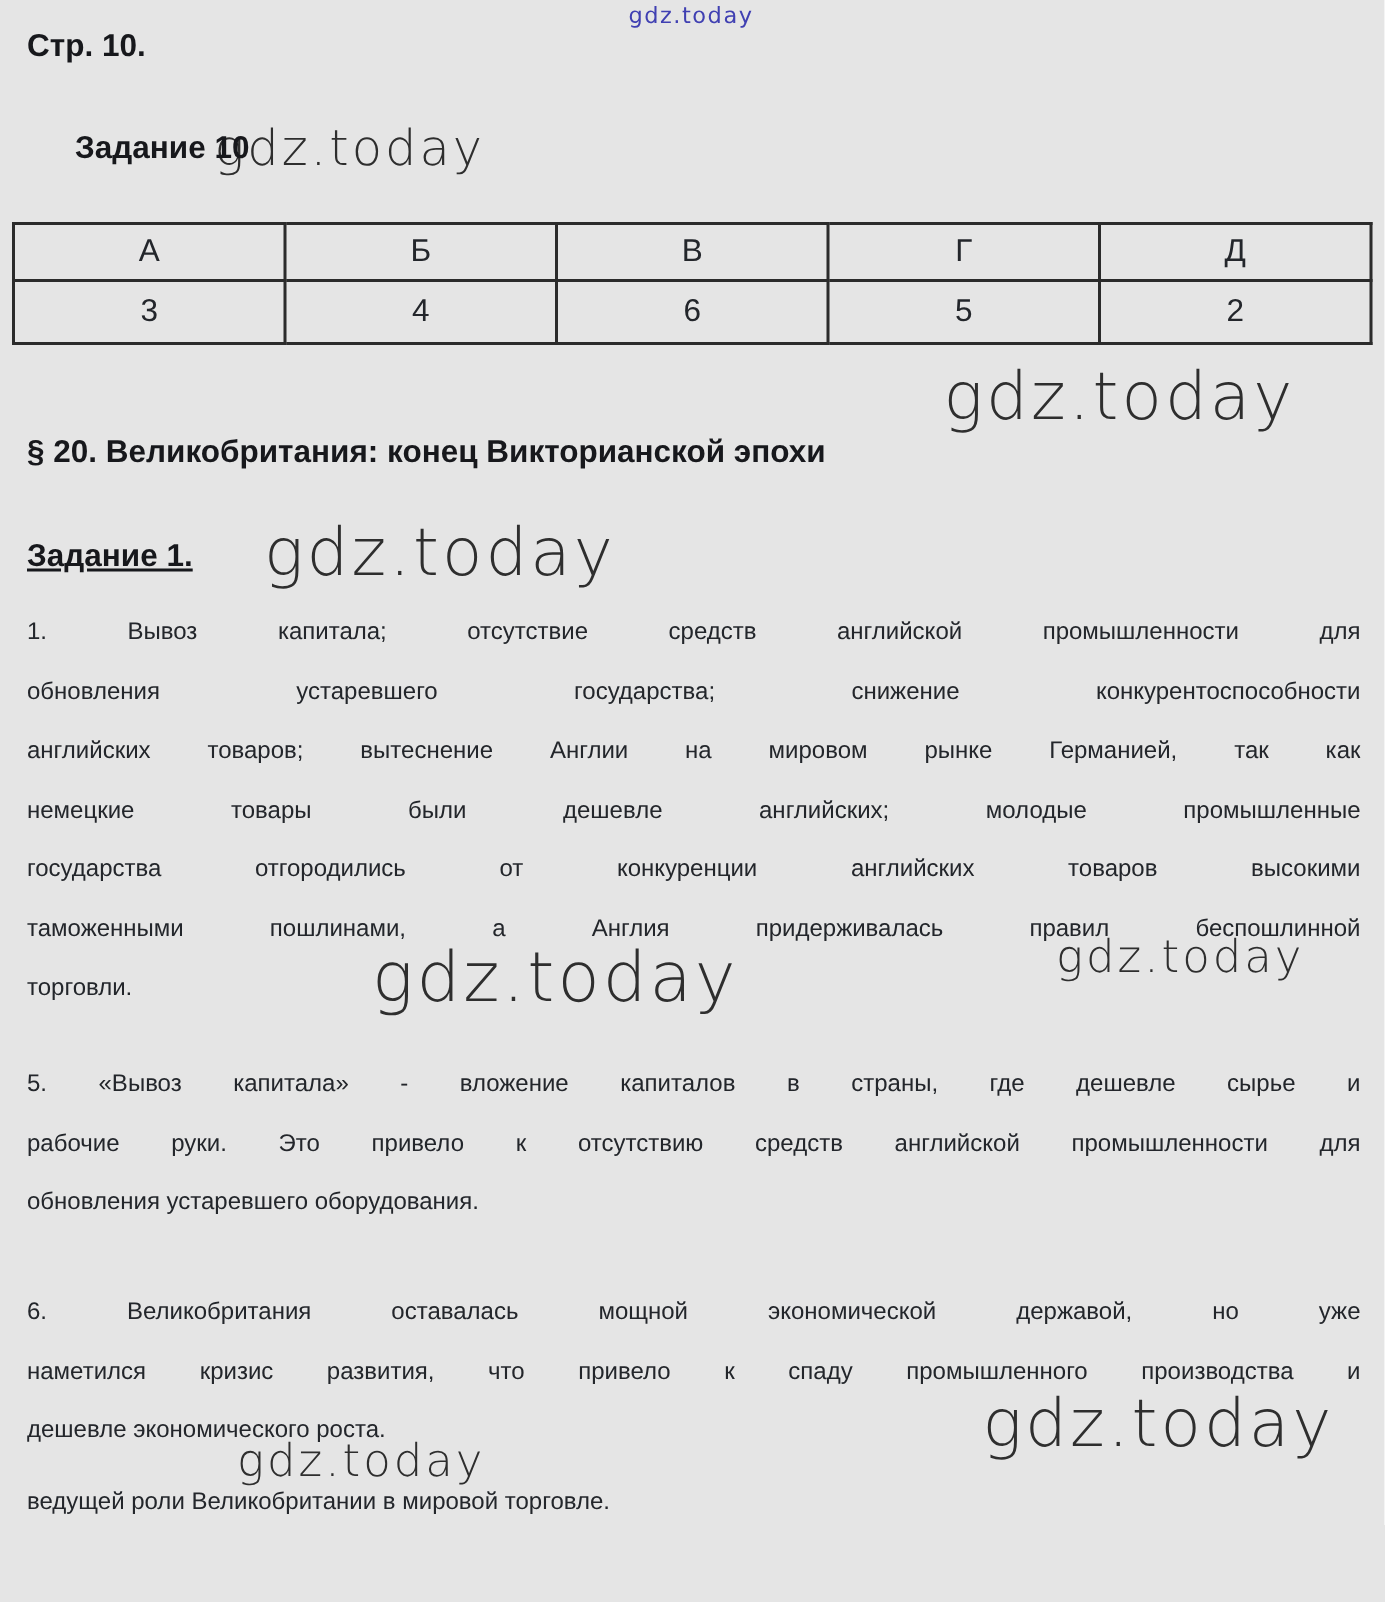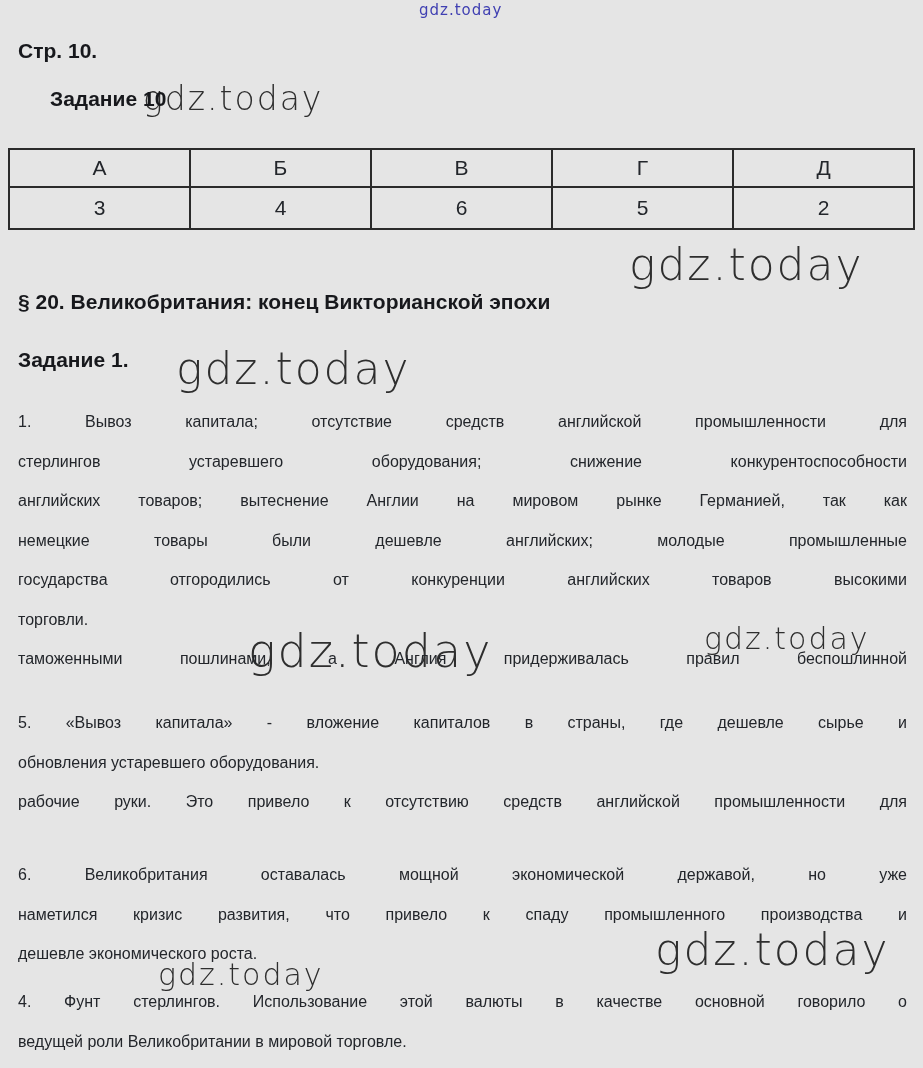--- a/index.html
+++ b/index.html
@@ -93,21 +93,21 @@
   <span class="wm" style="left:176px; top:347px; font-size:44px;">gdz.today</span>
 
   <span class="wm" style="left:248px; top:628px; font-size:46px;">gdz.today</span>
 
   <span class="wm" style="left:704px; top:624px; font-size:30px;">gdz.today</span>
 
   <span class="wm" style="left:655px; top:928px; font-size:44px;">gdz.today</span>
 
   <span class="wm" style="left:158px; top:960px; font-size:30px;">gdz.today</span>
 
-  <div class="h" style="top:38px;">Стр. 10.</div>
+  <div class="h" style="top:18px;">Стр. 10.</div>
 
   <div class="h" style="top:86px;margin-left:32px;">Задание 10</div>
 
   <table class="ans">
     <tbody>
         <tr>
       <th>А</th>
       <th>Б</th>
       <th>В</th>
       <th>Г</th>
@@ -118,42 +118,41 @@
       <td>4</td>
       <td>6</td>
       <td>5</td>
       <td>2</td>
     </tr>
   </tbody>
     </table>
 
   <div class="h" style="top:289px;">§ 20. Великобритания: конец Викторианской эпохи</div>
 
-  <div class="h" style="top:347px;">Задание 1.</div>
+  <div class="h" style="top:358px;text-decoration:underline;">Задание 1.</div>
 
   <div class="para" style="top:402px;">
     <div class="tl">1. Вывоз капитала; отсутствие средств английской промышленности для</div>
-    <div class="tl">стерлингов устаревшего оборудования; снижение конкурентоспособности</div>
+    <div class="tl">обновления устаревшего государства; снижение конкурентоспособности</div>
     <div class="tl">английских товаров; вытеснение Англии на мировом рынке Германией, так как</div>
     <div class="tl">немецкие товары были дешевле английских; молодые промышленные</div>
     <div class="tl">государства отгородились от конкуренции английских товаров высокими</div>
+    <div class="tl">таможенными пошлинами, а Англия придерживалась правил беспошлинной</div>
     <div class="tl tl-last">торговли.</div>
-    <div class="tl">таможенными пошлинами, а Англия придерживалась правил беспошлинной</div>
   </div>
 
   <div class="para" style="top:703px;">
     <div class="tl">5. «Вывоз капитала» - вложение капиталов в страны, где дешевле сырье и</div>
+    <div class="tl">рабочие руки. Это привело к отсутствию средств английской промышленности для</div>
     <div class="tl tl-last">обновления устаревшего оборудования.</div>
-    <div class="tl">рабочие руки. Это привело к отсутствию средств английской промышленности для</div>
   </div>
 
   <div class="para" style="top:855px;">
     <div class="tl">6. Великобритания оставалась мощной экономической державой, но уже</div>
     <div class="tl">наметился кризис развития, что привело к спаду промышленного производства и</div>
     <div class="tl tl-last">дешевле экономического роста.</div>
   </div>
 
   <div class="para" style="top:982px;">
-    <div class="tl">4. Фунт стерлингов. Использование этой валюты в качестве основной говорило о</div>
     <div class="tl tl-last">ведущей роли Великобритании в мировой торговле.</div>
   </div>
 
 </div>
 
 </body></html>

